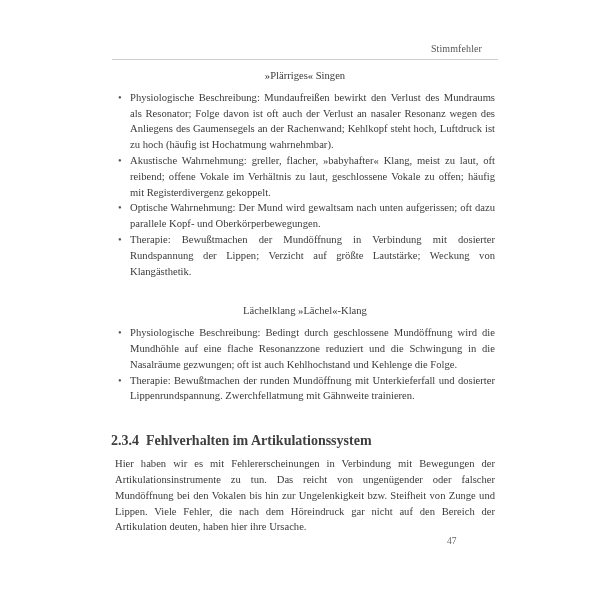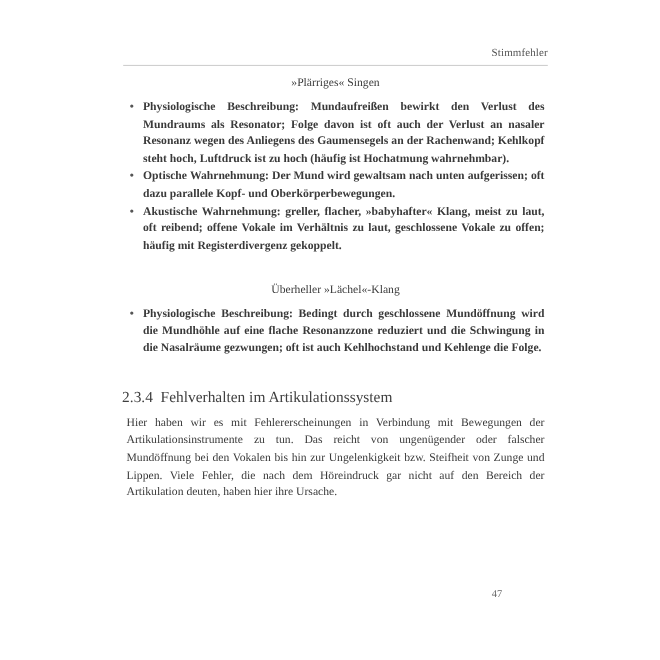--- a/index.html
+++ b/index.html
@@ -18,21 +18,21 @@
     .running-header {
       position: absolute;
       left: 112px;
       top: 42px;
       width: 386px;
       height: 17px;
       border-bottom: 1px solid #cfcfcf;
     }
     .running-header .title {
       position: absolute;
-      right: 0;
+      right: 16px;
       top: 1px;
       font-size: 10px;
       color: #555;
       letter-spacing: 0.1px;
     }
     .content {
       position: absolute;
       left: 115px;
       top: 68px;
       width: 380px;
@@ -48,37 +48,36 @@
     ul.bullets {
       list-style: none;
       margin: 0;
       padding: 0;
     }
     ul.bullets li {
       position: relative;
       padding-left: 15px;
       text-align: justify;
       margin: 0;
-      font-weight: bold;
     }
     ul.bullets li::before {
       content: "•";
       position: absolute;
       left: 3px;
       top: 0;
       color: #555;
     }
     .gap-1 { height: 24px; }
     .gap-2 { height: 28px; }
     .section-heading {
       margin: 0 0 6px -4px;
       font-size: 14px;
       line-height: 18px;
       color: #3f3f3f;
-      font-weight: normal;
+      font-weight: bold;
     }
     .section-heading .num {
       margin-right: 7px;
     }
     .para {
       text-align: justify;
       margin: 0;
     }
     .page-number {
       position: absolute;
@@ -93,29 +92,31 @@
 
 <div class="running-header">
   <span class="title">Stimmfehler</span>
 </div>
 
 <div class="content">
 
   <div class="subhead">»Plärriges« Singen</div>
   <ul class="bullets">
     <li>Physiologische Beschreibung: Mundaufreißen bewirkt den Verlust des Mundraums als Resonator; Folge davon ist oft auch der Verlust an nasaler Resonanz wegen des Anliegens des Gaumensegels an der Rachenwand; Kehlkopf steht hoch, Luftdruck ist zu hoch (häufig ist Hochatmung wahrnehmbar).</li>
+    <li>Akustische Wahrnehmung: greller, flacher, »babyhafter« Klang, meist zu laut, oft reibend; offene Vokale im Verhältnis zu laut, geschlossene Vokale zu offen; häufig mit Registerdivergenz gekoppelt.</li>
     <li>Optische Wahrnehmung: Der Mund wird gewaltsam nach unten aufgerissen; oft dazu parallele Kopf- und Oberkörperbewegungen.</li>
-    <li>Akustische Wahrnehmung: greller, flacher, »babyhafter« Klang, meist zu laut, oft reibend; offene Vokale im Verhältnis zu laut, geschlossene Vokale zu offen; häufig mit Registerdivergenz gekoppelt.</li>
+    <li>Therapie: Bewußtmachen der Mundöffnung in Verbindung mit dosierter Rundspannung der Lippen; Verzicht auf größte Lautstärke; Weckung von Klangästhetik.</li>
   </ul>
 
   <div class="gap-1"></div>
 
-  <div class="subhead">Überheller »Lächel«-Klang</div>
+  <div class="subhead">Lächelklang »Lächel«-Klang</div>
   <ul class="bullets">
     <li>Physiologische Beschreibung: Bedingt durch geschlossene Mundöffnung wird die Mundhöhle auf eine flache Resonanzzone reduziert und die Schwingung in die Nasalräume gezwungen; oft ist auch Kehlhochstand und Kehlenge die Folge.</li>
+    <li>Therapie: Bewußtmachen der runden Mundöffnung mit Unterkieferfall und dosierter Lippenrundspannung. Zwerchfellatmung mit Gähnweite trainieren.</li>
   </ul>
 
   <div class="gap-2"></div>
 
   <h2 class="section-heading">
     <span class="num">2.3.4</span><span>Fehlverhalten im Artikulationssystem</span>
   </h2>
 
   <p class="para">Hier haben wir es mit Fehlererscheinungen in Verbindung mit Bewegungen der Artikulationsinstrumente zu tun. Das reicht von ungenügender oder falscher Mundöffnung bei den Vokalen bis hin zur Ungelenkigkeit bzw. Steifheit von Zunge und Lippen. Viele Fehler, die nach dem Höreindruck gar nicht auf den Bereich der Artikulation deuten, haben hier ihre Ursache.</p>
 </div>

